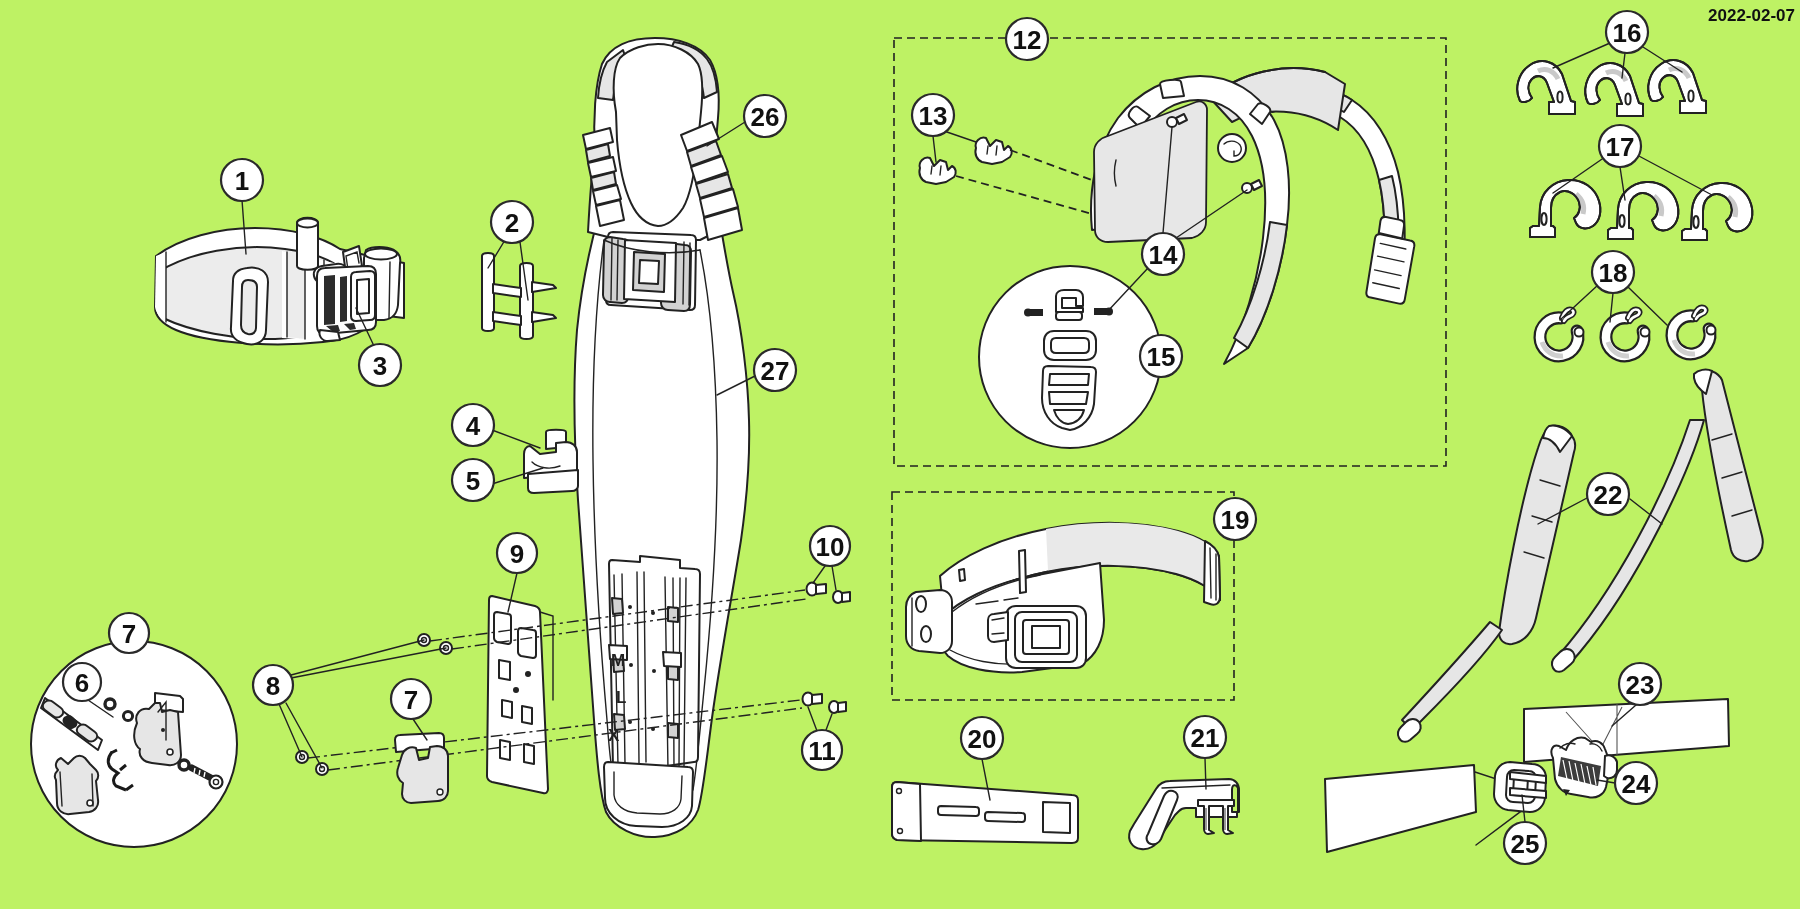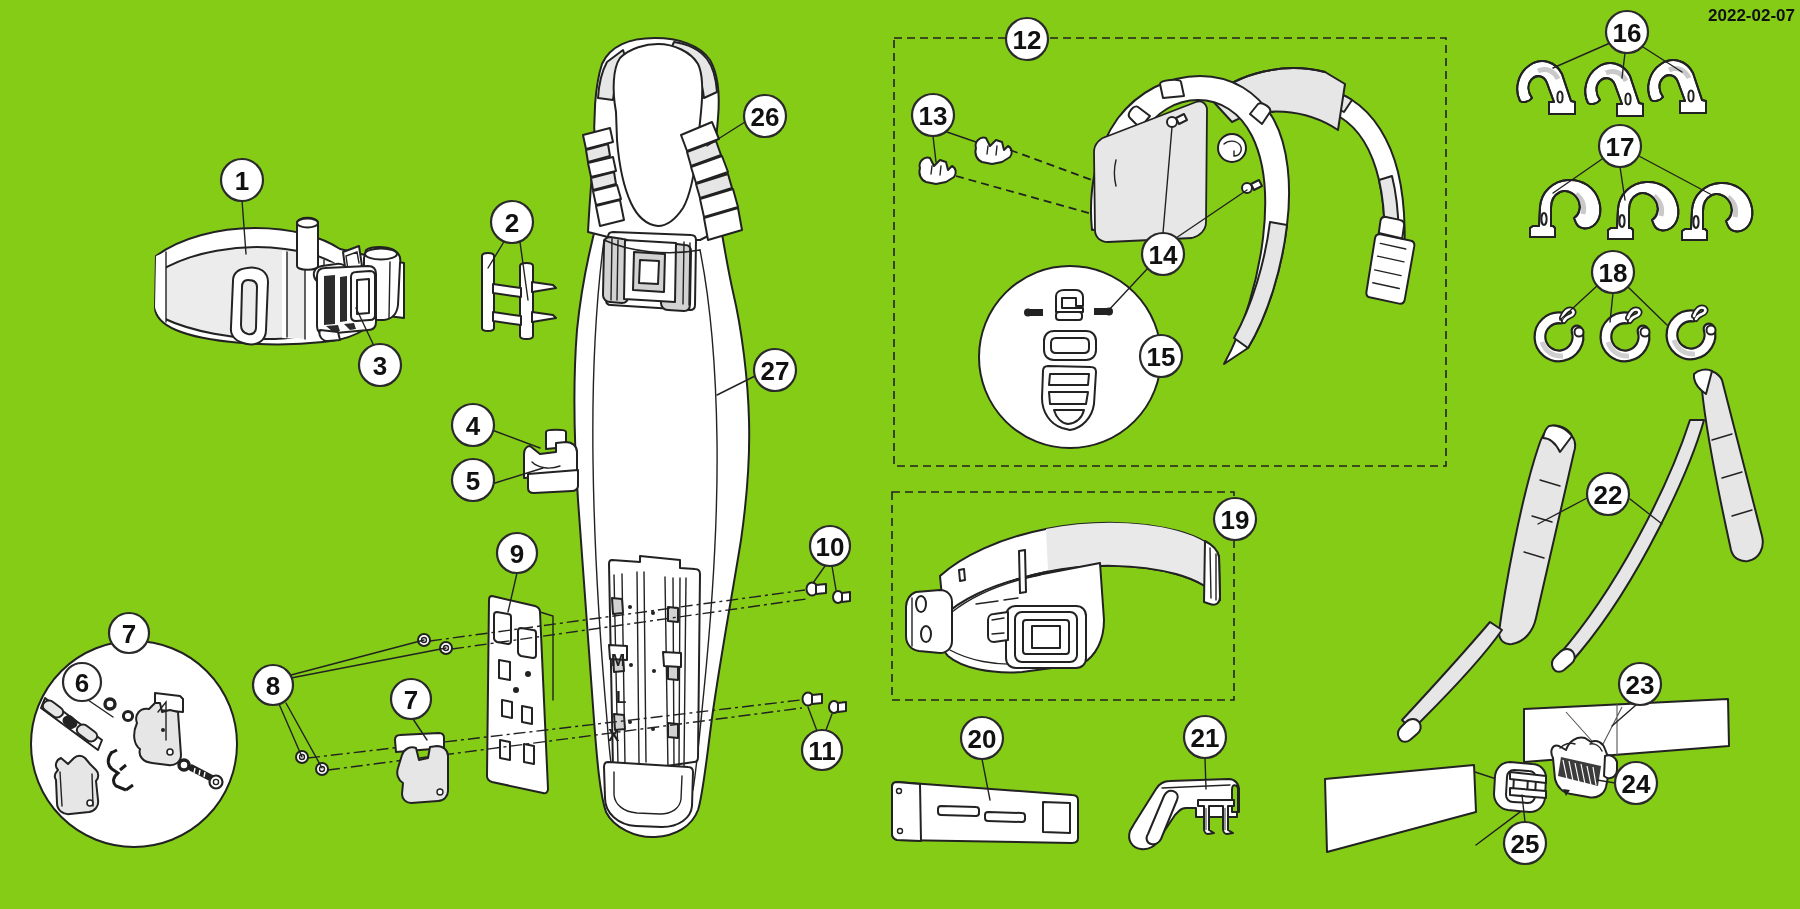--- a/index.html
+++ b/index.html
@@ -1,16 +1,16 @@
 <!DOCTYPE html>
 <html><head>
 <meta charset="utf-8">
 <style>
 html,body{margin:0;padding:0;background:#ffffff;}
-#page{position:relative;width:1800px;height:909px;background:#84cc16;overflow:hidden;
+#page{position:relative;width:1800px;height:909px;background:#bef264;overflow:hidden;
 font-family:"Liberation Sans", sans-serif;-webkit-font-smoothing:antialiased;}
 svg{position:absolute;top:0;left:0;}
 .co{fill:#fff;stroke:#2a2a2a;stroke-width:2.2;}
 .ct{font:bold 26px "Liberation Sans",sans-serif;fill:#111;text-anchor:middle;}
 .ln{fill:none;stroke:#222;stroke-width:2;stroke-linecap:round;stroke-linejoin:round;}
 .lt{fill:none;stroke:#222;stroke-width:1.4;stroke-linecap:round;}
 .fw{fill:#fff;stroke:#222;stroke-width:2;stroke-linejoin:round;}
 .fg{fill:#e6e6e6;stroke:#222;stroke-width:2;stroke-linejoin:round;}
 .fd{fill:#d2d2d2;stroke:#222;stroke-width:2;stroke-linejoin:round;}
 .dash{fill:none;stroke:#222;stroke-width:1.6;stroke-dasharray:8 5;}

